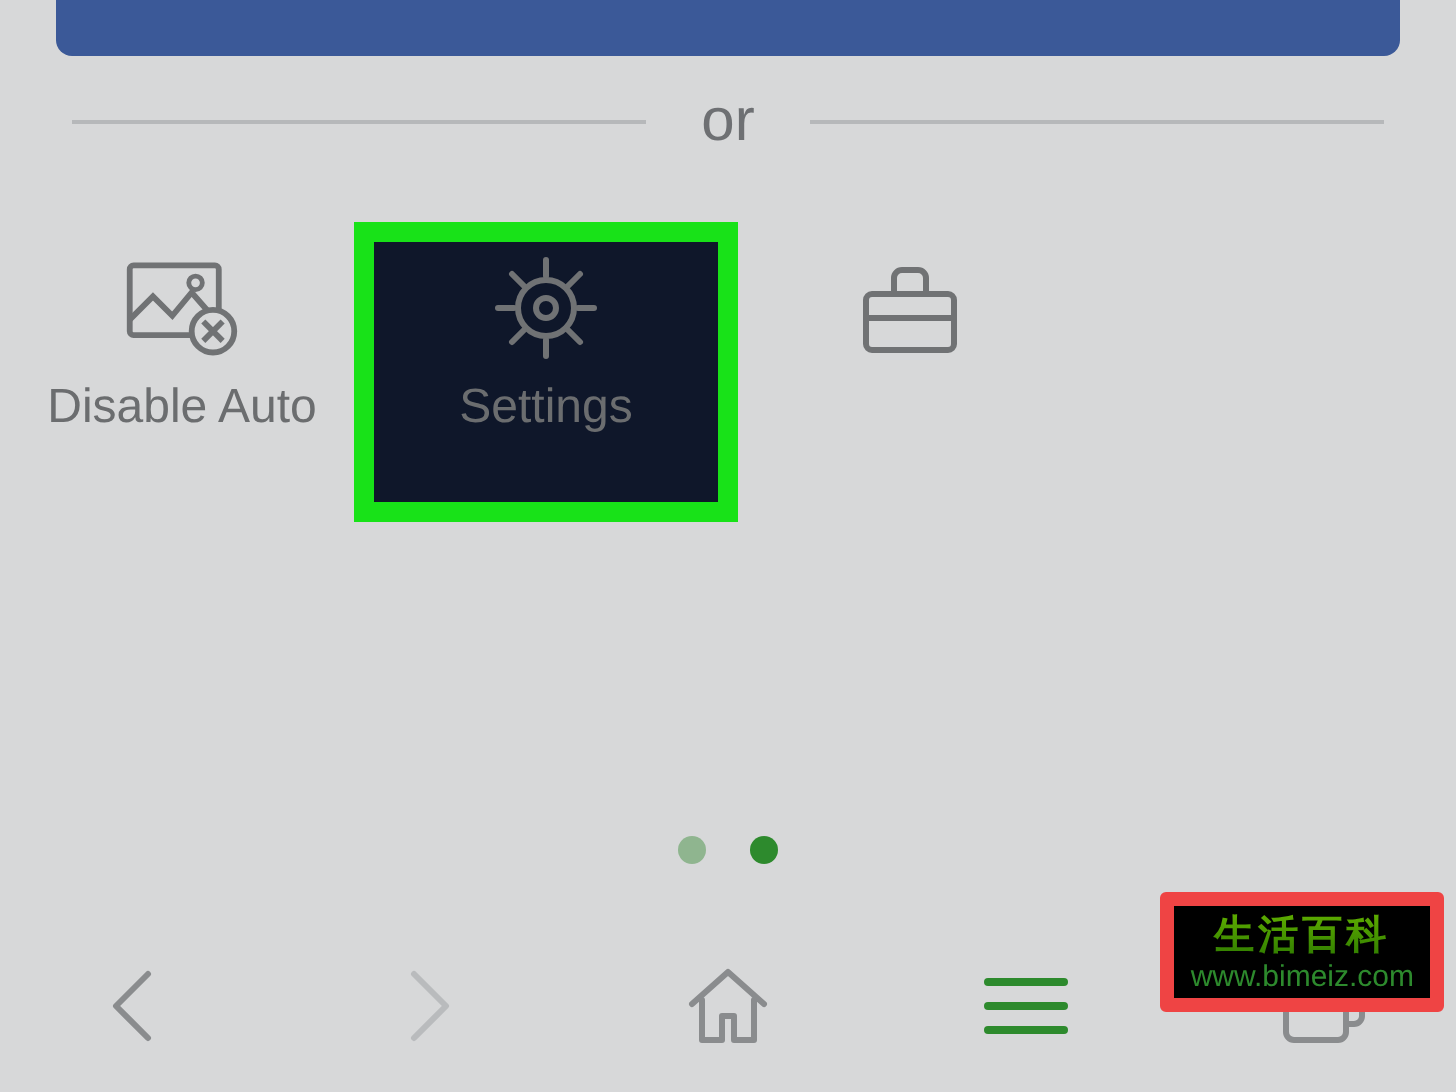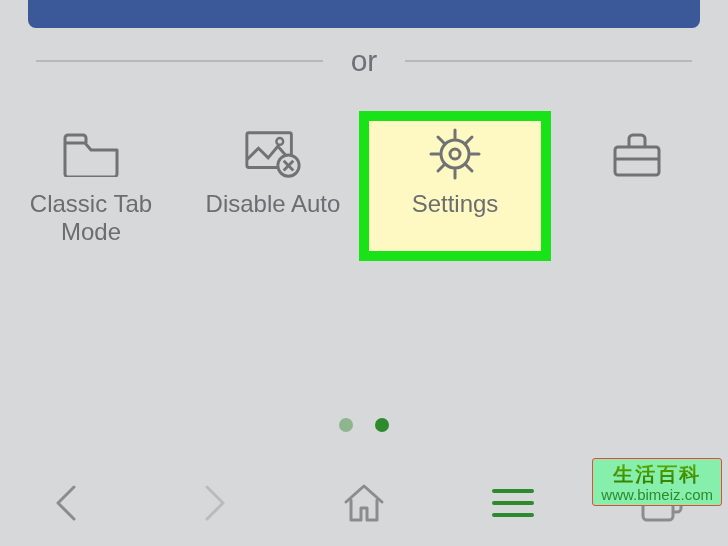--- a/index.html
+++ b/index.html
@@ -46,21 +46,21 @@
     display: flex; align-items: center; justify-content: center;
   }
   .cell-label {
     margin-top: 10px;
     font-size: 24px;
     line-height: 1.15;
     text-align: center;
   }
 
   .highlighted {
-    background: #fef9c3;
+    background: #0f172a;
     outline: 10px solid #18e218;
     outline-offset: -5px;
   }
 
   .dots {
     position: absolute;
     top: 418px; left: 0; right: 0;
     display: flex; justify-content: center; gap: 22px;
   }
   .dot { width: 14px; height: 14px; border-radius: 50%; }
@@ -74,22 +74,22 @@
     display: flex;
     align-items: center;
     justify-content: space-between;
     padding: 0 36px;
   }
   .tb-btn { width: 60px; height: 60px; display: flex; align-items: center; justify-content: center; }
 
   .watermark {
     position: absolute;
     right: 6px; bottom: 40px;
-    background: #86efac;
-    border: 1px solid #ef4444;
+    background: #000000;
+    border: 7px solid #ef4444;
     border-radius: 3px;
     padding: 3px 8px 1px 8px;
     font-size: 13px;
     text-align: center;
     line-height: 1.2;
   }
   .watermark .wm-title {
     font-size: 20px;
     font-weight: bold;
     background: linear-gradient(#5fae00, #2d7a00);
@@ -108,28 +108,20 @@
 <div class="top-blue-bar"></div>
 
 <div class="or-row">
   <div class="or-line"></div>
   <div class="or-text">or</div>
   <div class="or-line"></div>
 </div>
 
 <div class="grid-area">
 
-  <div class="cell">
-    <div class="cell-icon">
-      <svg width="58" height="46" viewBox="0 0 58 46">
-        <path d="M3 12 h20 l6 7 h26 v24 a3 3 0 0 1 -3 3 H6 a3 3 0 0 1 -3 -3 V12 z M3 12 V7 a3 3 0 0 1 3 -3 h15 a3 3 0 0 1 3 3 v5" fill="none" stroke="#707274" stroke-width="3" stroke-linejoin="round"></path>
-      </svg>
-    </div>
-    <div class="cell-label">Classic Tab Mode</div>
-  </div>
 
 
   <div class="cell">
     <div class="cell-icon">
       <svg width="62" height="52" viewBox="0 0 62 52">
         <rect x="4" y="4" width="46" height="36" rx="2" fill="none" stroke="#707274" stroke-width="3"></rect>
         <polyline points="4,32 16,20 26,30 36,18 50,34" fill="none" stroke="#707274" stroke-width="3"></polyline>
         <circle cx="38" cy="13" r="3.5" fill="none" stroke="#707274" stroke-width="2.5"></circle>
         <circle cx="47" cy="38" r="11" fill="#d7d8d9" stroke="#707274" stroke-width="3"></circle>
         <line x1="42" y1="33" x2="52" y2="43" stroke="#707274" stroke-width="3"></line>

